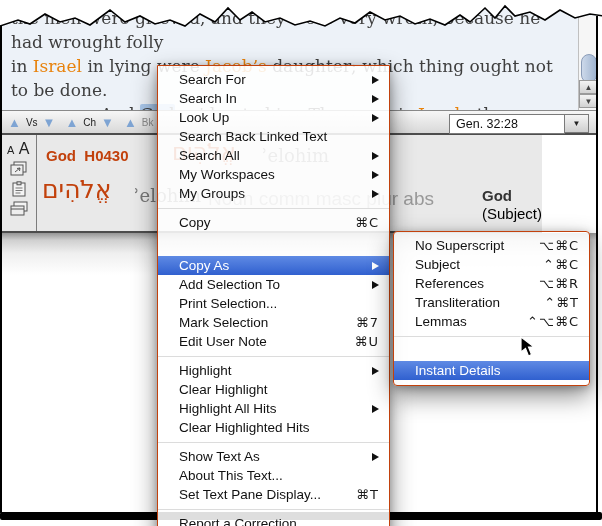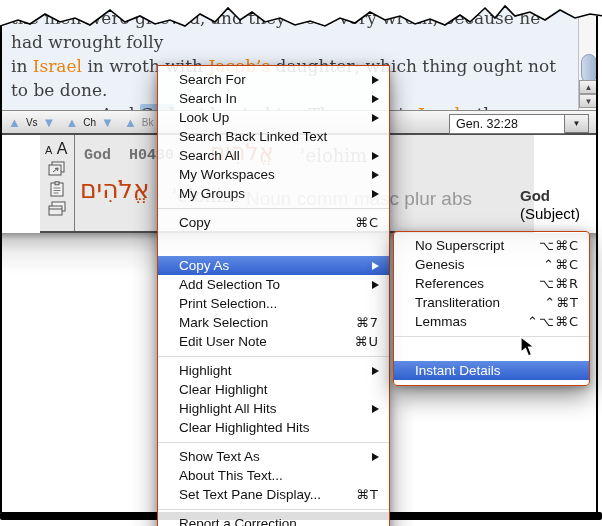--- a/index.html
+++ b/index.html
@@ -28,27 +28,27 @@
            display:flex;align-items:center;box-sizing:border-box;}
   .tri{font-size:13px;color:#7ea4d3;line-height:1;cursor:default;}
   .tlabel{font-size:10px;color:#1a1a1a;margin:0 5px;}
   .tgroup{display:flex;align-items:center;margin-left:10px;}
   .combo{position:absolute;left:447px;top:3px;display:flex;}
   .combo-field{width:108px;height:17px;background:#fff;border:1px solid #7a7a7a;font-size:12.5px;color:#111;
                padding:1px 0 0 6px;line-height:16px;}
   .combo-btn{width:24px;height:19px;background:linear-gradient(#f5f5f5,#cfcfcf);border:1px solid #7a7a7a;border-left:none;
              box-sizing:border-box;text-align:center;font-size:8px;color:#222;line-height:18px;}
   
-  .detailspane{position:absolute;left:2px;top:135px;width:494px;height:98px;background:#e9e9e9;
-               border-bottom:2px solid #4d4d4d;box-sizing:border-box;margin-left:38px;}
+  .detailspane{position:absolute;left:2px;top:135px;width:540px;height:98px;background:#e9e9e9;
+               border-bottom:2px solid #4d4d4d;box-sizing:border-box;}
   .dstrip{position:absolute;left:0;top:0;width:35px;height:96px;border-right:1px solid #7d7d7d;box-sizing:border-box;}
   .aa{position:absolute;left:5px;top:5px;color:#222;}
   .aa .a1{font-size:11px;} .aa .a2{font-size:16px;font-weight:500;}
   .dicon{position:absolute;left:8px;width:18px;height:16px;}
-  .d1{font-weight:bold;font-size:15px;color:#737373;font-family:Liberation Mono, monospace;}
+  .d1{font-weight:bold;font-size:15px;color:#c2410c;}
   .heb{font-family:"DejaVu Sans",sans-serif;color:#c2410c;}
   .translit{font-family:"DejaVu Serif",serif;color:#777;}
   .parsing{font-size:19px;color:#999;}
   .gloss-b{font-weight:bold;font-size:15px;color:#333;}
   .gloss-r{font-size:15px;color:#000000;}
   .abs{position:absolute;}
   
   .below{position:absolute;left:2px;top:233px;width:594px;height:279px;
          background:linear-gradient(180deg,#969696 0px,#cfcfcf 7px,#efefef 20px,#ffffff 42px);}
   
@@ -68,21 +68,21 @@
   .grip{position:absolute;left:577px;top:212px;}
 </style>
 </head>
 <body>
 
 <div id="page">
 
   <div class="textpane">
     <div class="bibletext">
       <div><span>the men were grieved, and they were very wroth, because he had wrought folly</span></div>
-      <div><span>in </span><span class="orange">Israel</span><span> in wroth with </span><span class="orange">Jacob’s</span><span> daughter; which thing ought not to be done.</span></div>
+      <div><span>in </span><span class="orange">Israel</span><span> in lying were </span><span class="orange">Jacob’s</span><span> daughter; which thing ought not to be done.</span></div>
       <div><span class="ref">Genesis 35:10</span><span> And </span><span class="selword">God</span><span> said unto him, Thy name is </span><span class="orange">Jacob</span><span>: thy name shall not be</span></div>
 
     </div>
     <div class="vscroll">
       <div class="vthumb"></div>
       <div class="sbtn" style="top:64px;"><span>▲</span></div>
       <div class="sbtn" style="top:78px;"><span>▼</span></div>
     </div>
   </div>
 
@@ -232,21 +232,21 @@
         <span>Report a Correction</span>
       </div>
   </div>
 
   <div class="menu submenu">
     <div class="mi">
         <span>No Superscript</span>
         <span class="sc">⌥⌘C</span>
       </div>
     <div class="mi">
-        <span>Genesis</span>
+        <span>Subject</span>
         <span class="sc">⌃⌘C</span>
       </div>
     <div class="mi">
         <span>References</span>
         <span class="sc">⌥⌘R</span>
       </div>
     <div class="mi">
         <span>Transliteration</span>
         <span class="sc">⌃⌘T</span>
       </div>

